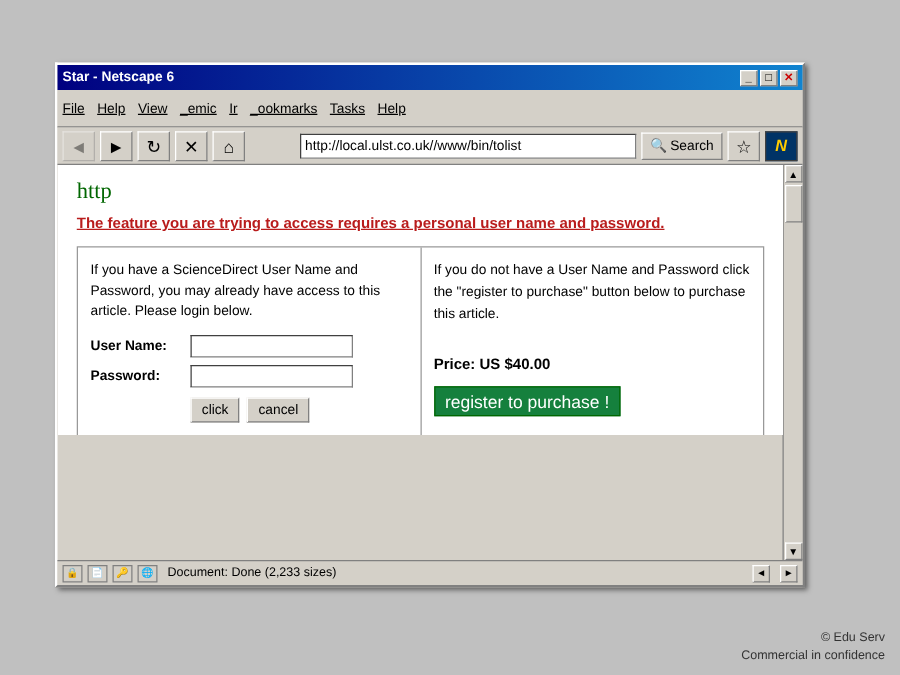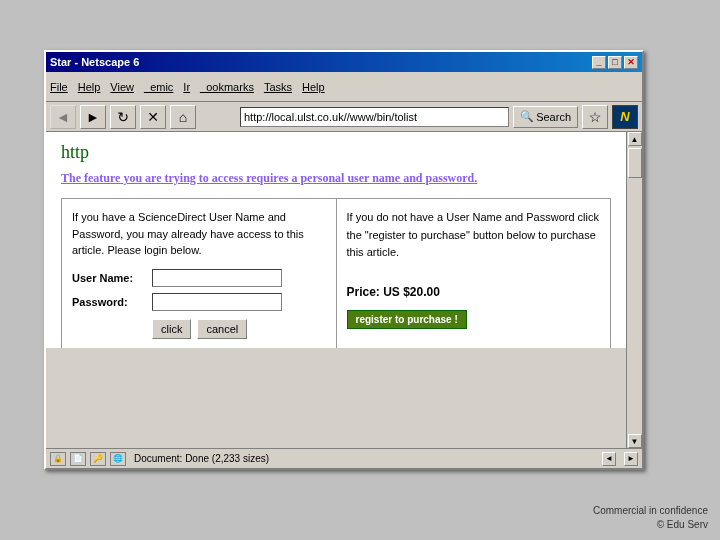--- a/index.html
+++ b/index.html
@@ -223,27 +223,26 @@
     }
 
     
     .page-login-title {
       font-size: 18px;
       color: #006600;
       font-family: Georgia, serif;
       margin-bottom: 8px;
     }
     .warning-text {
-      color: #8b5cf6;
+      color: #b91c1c;
       font-size: 12px;
       font-weight: bold;
       text-decoration: underline;
       margin-bottom: 12px;
       display: block;
-      font-family: Liberation Serif, serif;
     }
     .two-col {
       display: flex;
       gap: 0;
       border: 1px solid #999;
     }
     .col-left {
       flex: 1;
       padding: 10px;
       border-right: 1px solid #999;
@@ -298,27 +297,26 @@
       color: #0000cc;
       text-decoration: underline;
       cursor: pointer;
     }
     .price-text {
       font-size: 12px;
       margin: 10px 0 8px 0;
       font-weight: bold;
     }
     .register-btn {
-      background: #4d7c0f;
+      background: #15803d;
       color: white;
       border: 1px solid #006600;
       padding: 3px 8px;
-      font-size: 10px;
-      cursor: pointer;
-      font-weight: bold;
+      font-size: 14px;
+      cursor: pointer;
     }
 
     
     .bottom-credit {
       position: absolute;
       bottom: 8px;
       right: 12px;
       font-size: 10px;
       color: #333;
       text-align: right;
@@ -389,21 +387,21 @@
           </div>
           <div class="form-buttons">
             <button class="submit-btn">click</button>
             <button class="cancel-btn">cancel</button>
           </div>
           <a class="athens-link">Login using your Athens ID</a>
         </div>
 
         <div class="col-right">
           <p style="font-size:11px; margin-bottom:21px;">If you do not have a User Name and Password click the "register to purchase" button below to purchase this article.</p>
-          <p class="price-text">Price: US $20.00</p>
+          <p class="price-text">Price: US $40.00</p>
           <button class="register-btn">register to purchase !</button>
         </div>
       </div>
 
     </div>
 
     <div class="scrollbar-track">
       <div class="scrollbar-arrow">▲</div>
       <div class="scrollbar-thumb"></div>
       <div style="flex:1;"></div>
@@ -419,15 +417,15 @@
       <div class="status-icon">🌐</div>
     </div>
     <span>Document: Done (2,233 sizes)</span>
     <div style="flex:1;"></div>
     <div class="scrollbar-arrow">◄</div>
     <div class="scrollbar-arrow">►</div>
   </div>
 </div>
 
 <div class="bottom-credit">
+  <div>© Edu Serv</div>
   <div>Commercial in confidence</div>
-  <div>© Edu Serv</div>
 </div>
 
 </body></html>

